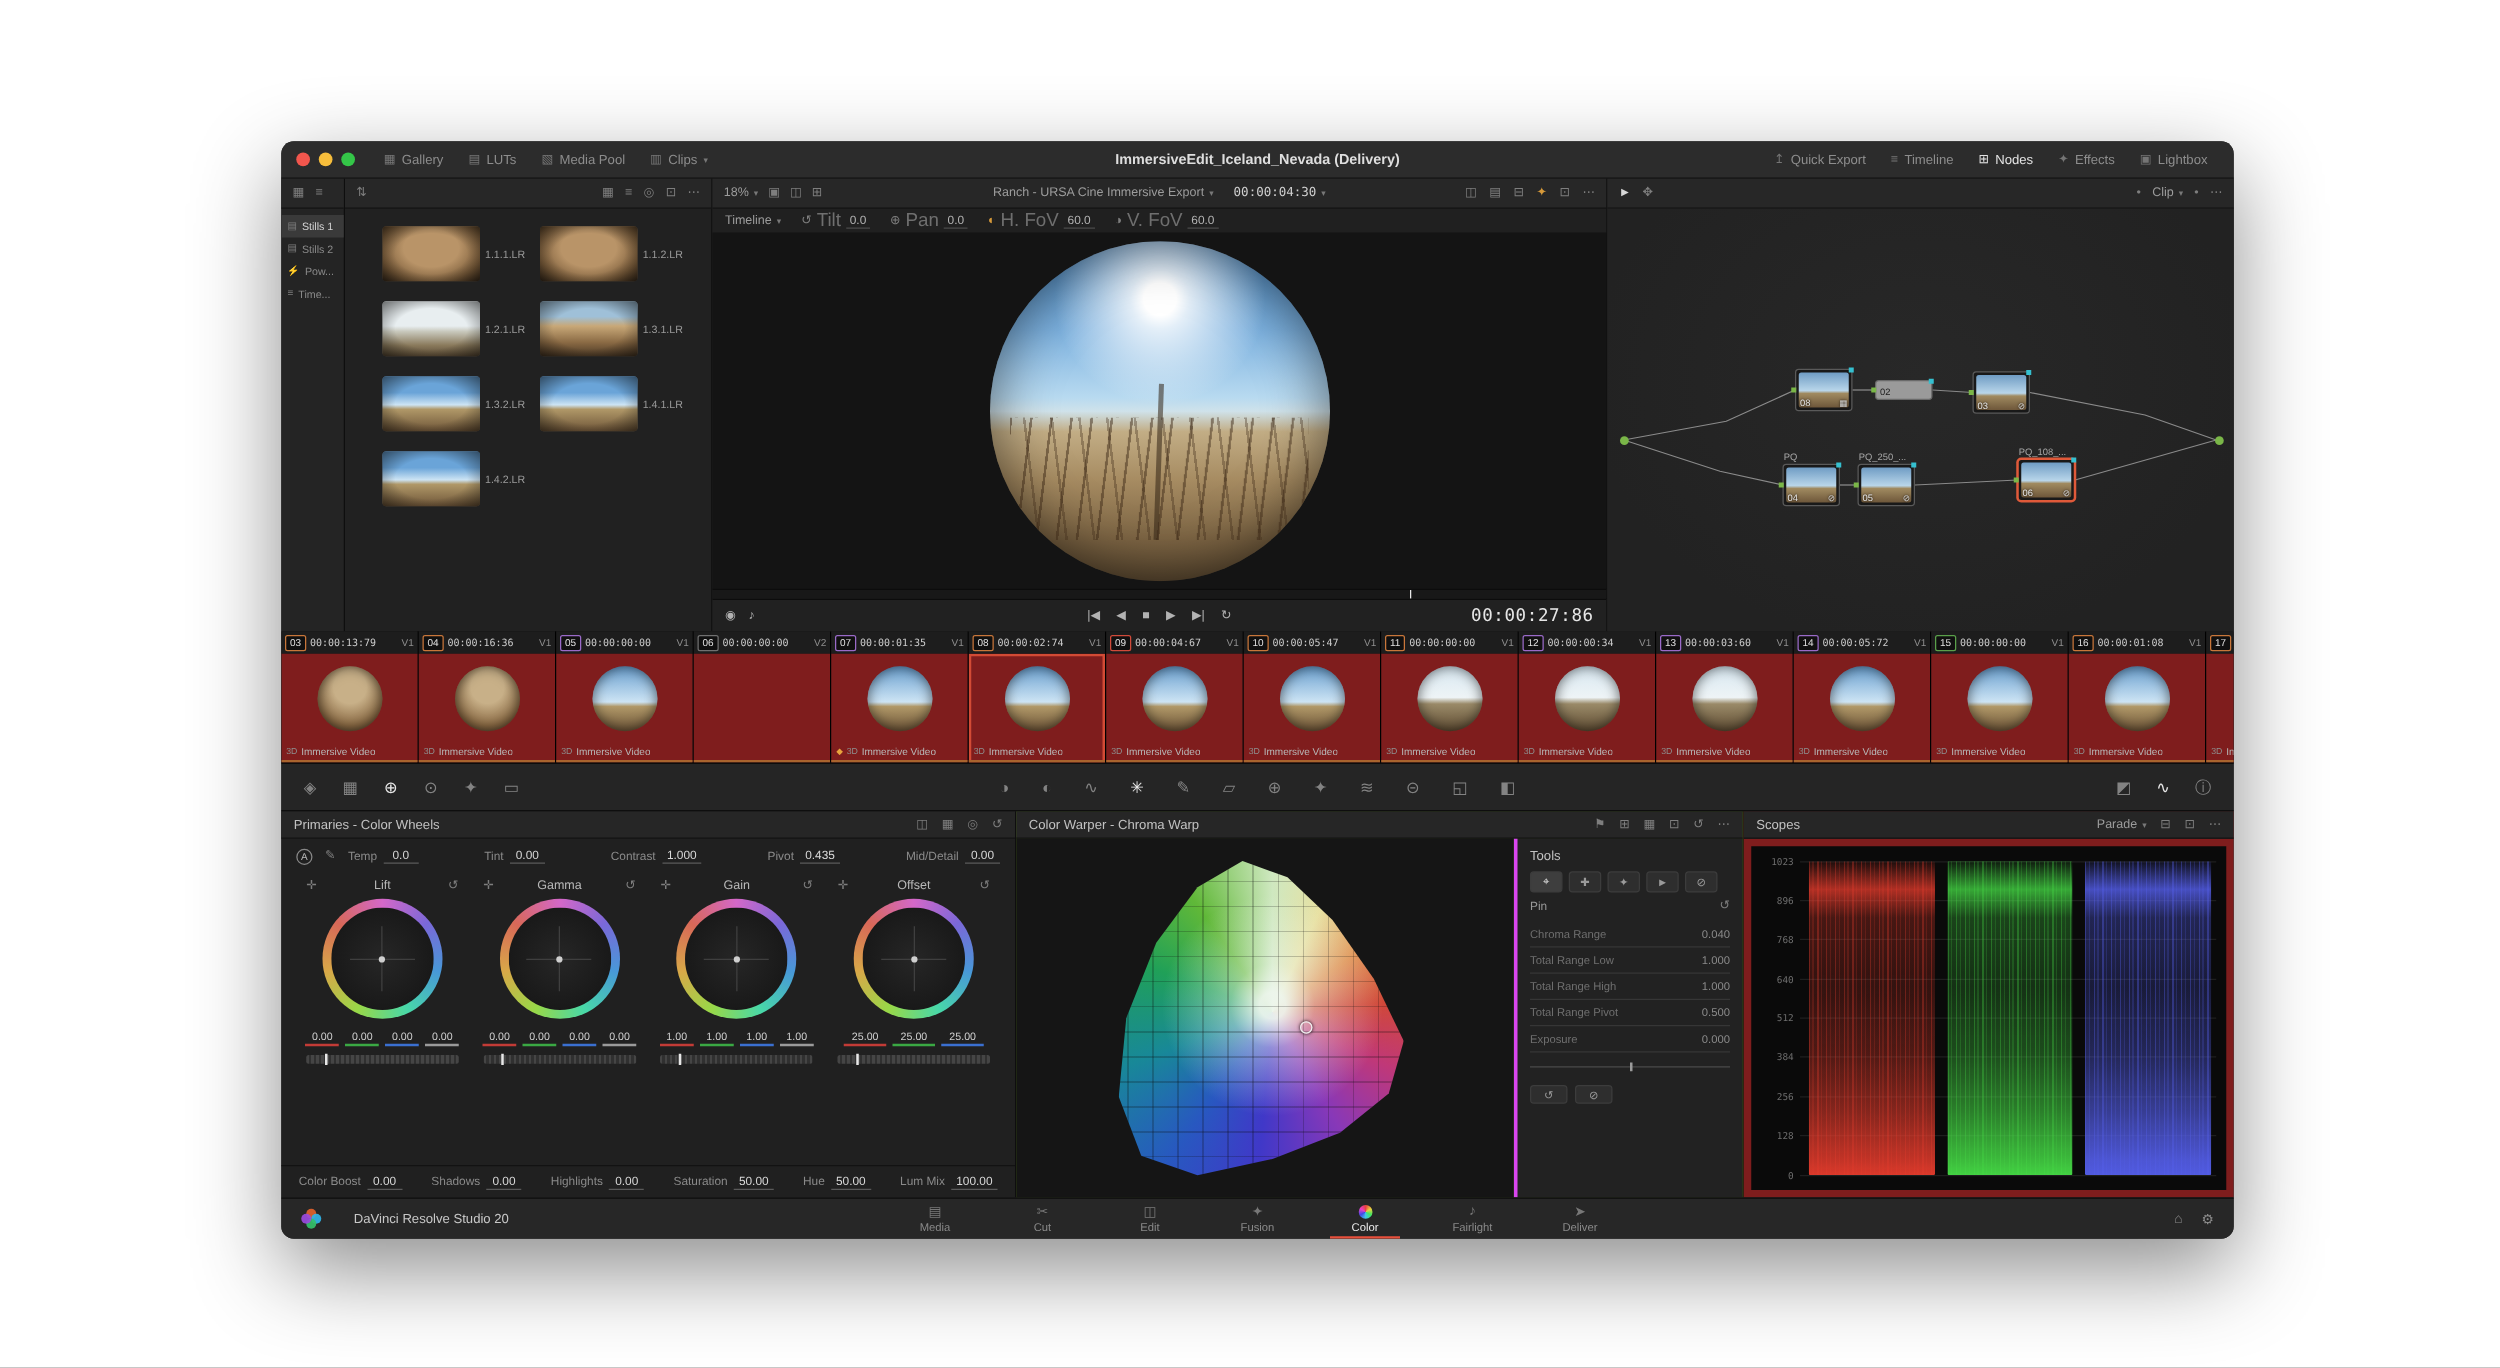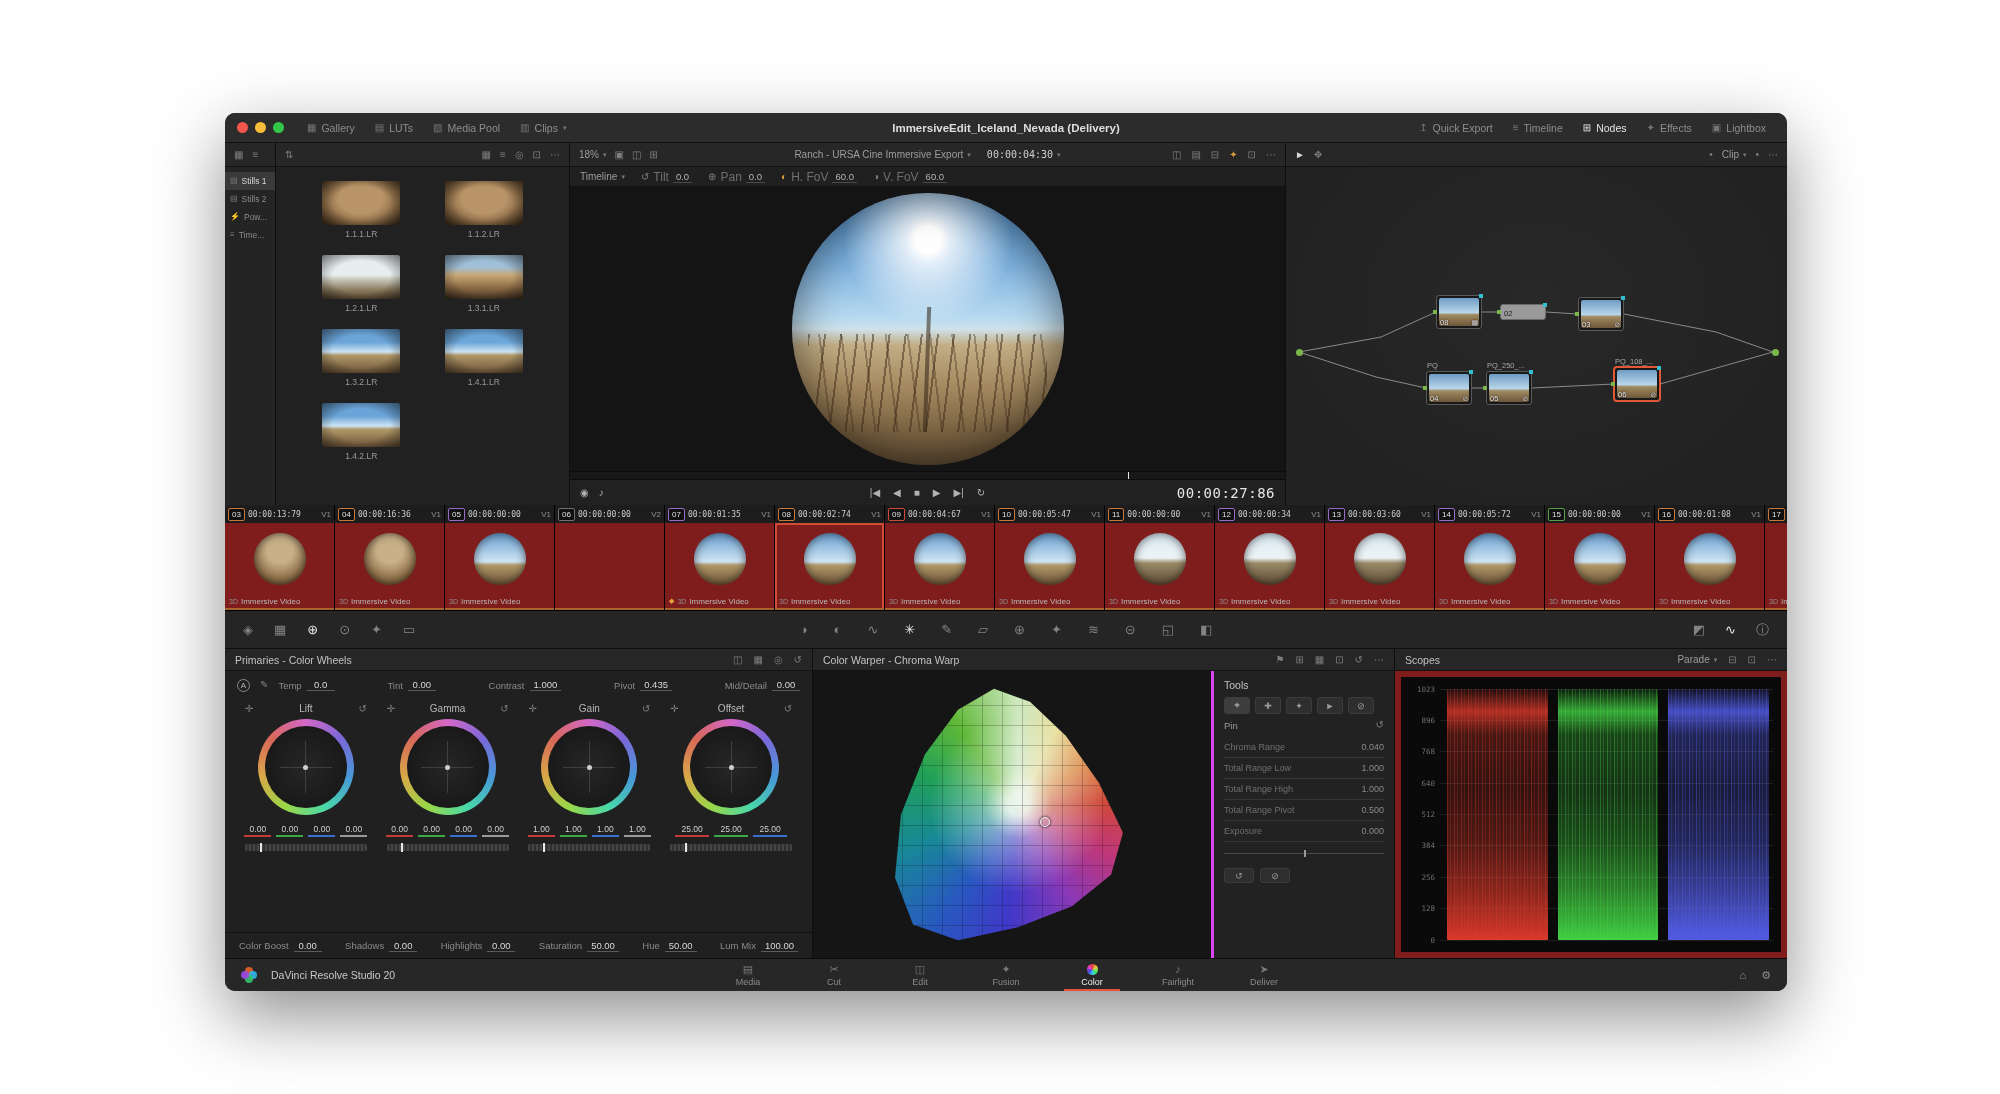--- a/index.html
+++ b/index.html
@@ -32,36 +32,36 @@
 .ic.accent{color:#d79a3a}
 .spacer{flex:1}
 .dd{display:flex;align-items:center;gap:4px;color:#9c9c9c;font-size:10px;white-space:nowrap}
 
 .album-list{padding-top:5px;display:flex;flex-direction:column}
 .album{display:flex;align-items:center;gap:4px;padding:4px 5px;color:#8a8a8a;font-size:8.5px;white-space:nowrap;overflow:hidden}
 .album.selected{background:#3a3a3a;color:#d6d6d6}
 .album .ic{font-size:8px}
 
 .stills-grid{display:grid;grid-template-columns:1fr 1fr;gap:16px 12px;padding:14px 30px;overflow:hidden;align-content:start}
-.still{display:flex;flex-direction:column;align-items:center;gap:4px}
+.still{display:flex;flex-direction:row;align-items:center;gap:4px}
 .still-thumb{width:78px;height:44px;border-radius:3px;position:relative;overflow:hidden;background:#333}
 .still-thumb::after{content:"";position:absolute;inset:0;background:radial-gradient(ellipse at center,transparent 52%,rgba(0,0,0,.55) 100%)}
 .still.v-tan .still-thumb{background:radial-gradient(ellipse at 50% 40%,#b99468 0 40%,#7a5c3a 75%,#3f2f1e 100%)}
 .still.v-tan2 .still-thumb{background:linear-gradient(180deg,#9fc0d8 0 28%,#c8a878 45%,#8a6a44 75%,#4a3825 100%)}
 .still.v-light .still-thumb{background:linear-gradient(180deg,#e8eef0 0 45%,#c8c8bc 55%,#8a7a5c 80%,#5a4a34 100%)}
 .still.v-sky .still-thumb{background:linear-gradient(180deg,#6aa4d8 0 30%,#cde4f4 52%,#b09868 60%,#6e5538 100%)}
 .still-label{font-size:8.5px;color:#9a9a9a}
 
 .vr-left{display:flex;align-items:center;gap:8px}
 .vr-center{position:absolute;left:50%;transform:translateX(-50%);display:flex;align-items:center;gap:16px}
 .vr-right{margin-left:auto;display:flex;align-items:center;gap:10px}
 .tc-small{font-family:"DejaVu Sans Mono",monospace;color:#cfcfcf;font-size:10px}
 .viewer-row2{flex:0 0 20px;display:flex;align-items:center;gap:16px;padding:0 10px;background:#202020;border-bottom:1px solid #131313}
 .imm{display:flex;align-items:center;gap:4px}
-.imm .lab{color:#6f6f6f;font-size:12px}
+.imm .lab{color:#6f6f6f;font-size:15px}
 .imm .val{color:#b5b5b5;font-size:9.5px;border-bottom:1px solid #4a4a4a;padding:0 3px}
 .imm.accent .ic{color:#d79a3a}
 .viewer-stage{flex:1;position:relative;background:#141414;display:flex;align-items:center;justify-content:center;min-height:0}
 .fisheye{width:272px;height:272px;border-radius:50%;position:relative;overflow:hidden;box-shadow:inset 0 0 46px rgba(0,0,0,.55);
 background:radial-gradient(circle at 50% 17%,#ffffff 0 5%,rgba(255,255,255,.8) 9%,rgba(210,235,255,0) 32%),
 linear-gradient(180deg,#4f8cc4 0%,#7db2e0 26%,#b8daf0 46%,#cfe2ea 50%,#c2ad85 56%,#a78c62 70%,#7c6443 88%,#5f4c33 100%)}
 .fisheye::before{content:"";position:absolute;left:49%;top:42%;width:4px;height:46%;background:rgba(50,35,20,.55);transform:rotate(2deg)}
 .fisheye::after{content:"";position:absolute;left:6%;right:6%;top:52%;height:36%;
 background:repeating-linear-gradient(97deg,rgba(60,40,22,.5) 0 2px,transparent 2px 16px),repeating-linear-gradient(83deg,rgba(60,40,22,.35) 0 2px,transparent 2px 22px)}
 .scrubbar{flex:0 0 8px;position:relative;background:#181818;border-top:1px solid #0c0c0c}
@@ -183,21 +183,21 @@
 .scale-item{display:flex;align-items:center;gap:5px;height:8px}
 .scale-val{width:26px;text-align:right;font-size:7.5px;color:#6e6e6e;font-family:"DejaVu Sans Mono",monospace}
 .scale-line{flex:1;height:1px;background:#1f1f1f}
 .scope-wave{position:absolute;left:46px;right:12px;top:12px;bottom:12px;display:flex;gap:10px}
 .wave{flex:1;border-radius:1px;filter:blur(.4px)}
 .wave-r{background:linear-gradient(180deg,rgba(230,60,45,.05) 0%,rgba(230,60,45,.75) 9%,rgba(230,60,45,.25) 18%,rgba(230,60,45,.16) 40%,rgba(230,60,45,.3) 62%,rgba(230,60,45,.55) 80%,rgba(230,60,45,.85) 96%,rgba(230,60,45,.95) 100%),repeating-linear-gradient(90deg,rgba(230,60,45,.35) 0 1px,rgba(230,60,45,.05) 1px 3px,rgba(230,60,45,.22) 3px 4px,rgba(230,60,45,.03) 4px 7px)}
 .wave-g{background:linear-gradient(180deg,rgba(70,220,70,.05) 0%,rgba(70,220,70,.75) 9%,rgba(70,220,70,.25) 18%,rgba(70,220,70,.16) 40%,rgba(70,220,70,.3) 62%,rgba(70,220,70,.55) 80%,rgba(70,220,70,.85) 96%,rgba(70,220,70,.95) 100%),repeating-linear-gradient(90deg,rgba(70,220,70,.35) 0 1px,rgba(70,220,70,.05) 1px 3px,rgba(70,220,70,.22) 3px 4px,rgba(70,220,70,.03) 4px 7px)}
 .wave-b{background:linear-gradient(180deg,rgba(85,95,235,.05) 0%,rgba(85,95,235,.8) 9%,rgba(85,95,235,.3) 18%,rgba(85,95,235,.18) 40%,rgba(85,95,235,.32) 62%,rgba(85,95,235,.6) 80%,rgba(85,95,235,.9) 96%,rgba(85,95,235,.95) 100%),repeating-linear-gradient(90deg,rgba(85,95,235,.4) 0 1px,rgba(85,95,235,.06) 1px 3px,rgba(85,95,235,.25) 3px 4px,rgba(85,95,235,.04) 4px 7px)}
 
 .bottombar{flex:0 0 33px;display:flex;align-items:center;background:#272727;border-top:1px solid #0c0c0c;padding:0 16px;position:relative}
-.brand{display:flex;align-items:center;gap:13px}
+.brand{display:flex;align-items:center;gap:25px}
 .logo{position:relative;width:17px;height:16px;flex:0 0 auto}
 .logo i{position:absolute;width:8px;height:8px;border-radius:50%;opacity:.92}
 .logo .l1{left:4px;top:0;background:#e0622e}
 .logo .l2{left:8px;top:4px;background:#30b4e8}
 .logo .l3{left:4px;top:8px;background:#34c06a}
 .logo .l4{left:0;top:4px;background:#9a4ae0}
 .app-name{color:#c8c8c8;font-size:10.5px;white-space:nowrap}
 .pages{position:absolute;left:50%;transform:translateX(-50%);display:flex;gap:30px;height:100%}
 .tab{position:relative;display:flex;flex-direction:column;align-items:center;justify-content:center;gap:2px;width:56px;color:#8a8a8a}
 .tab-ic{font-size:11px;color:#787878;height:12px;display:flex;align-items:center;justify-content:center}

